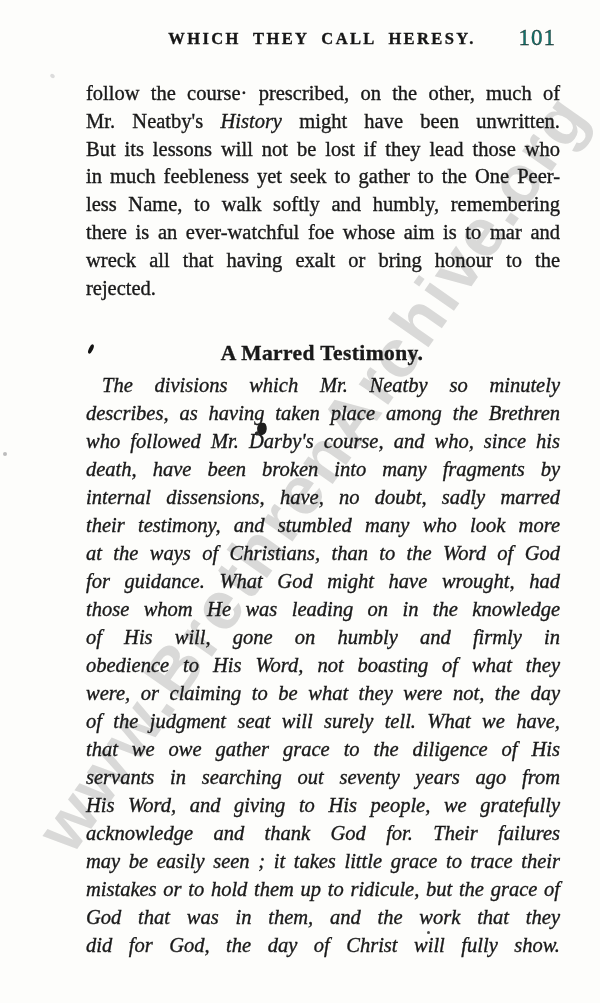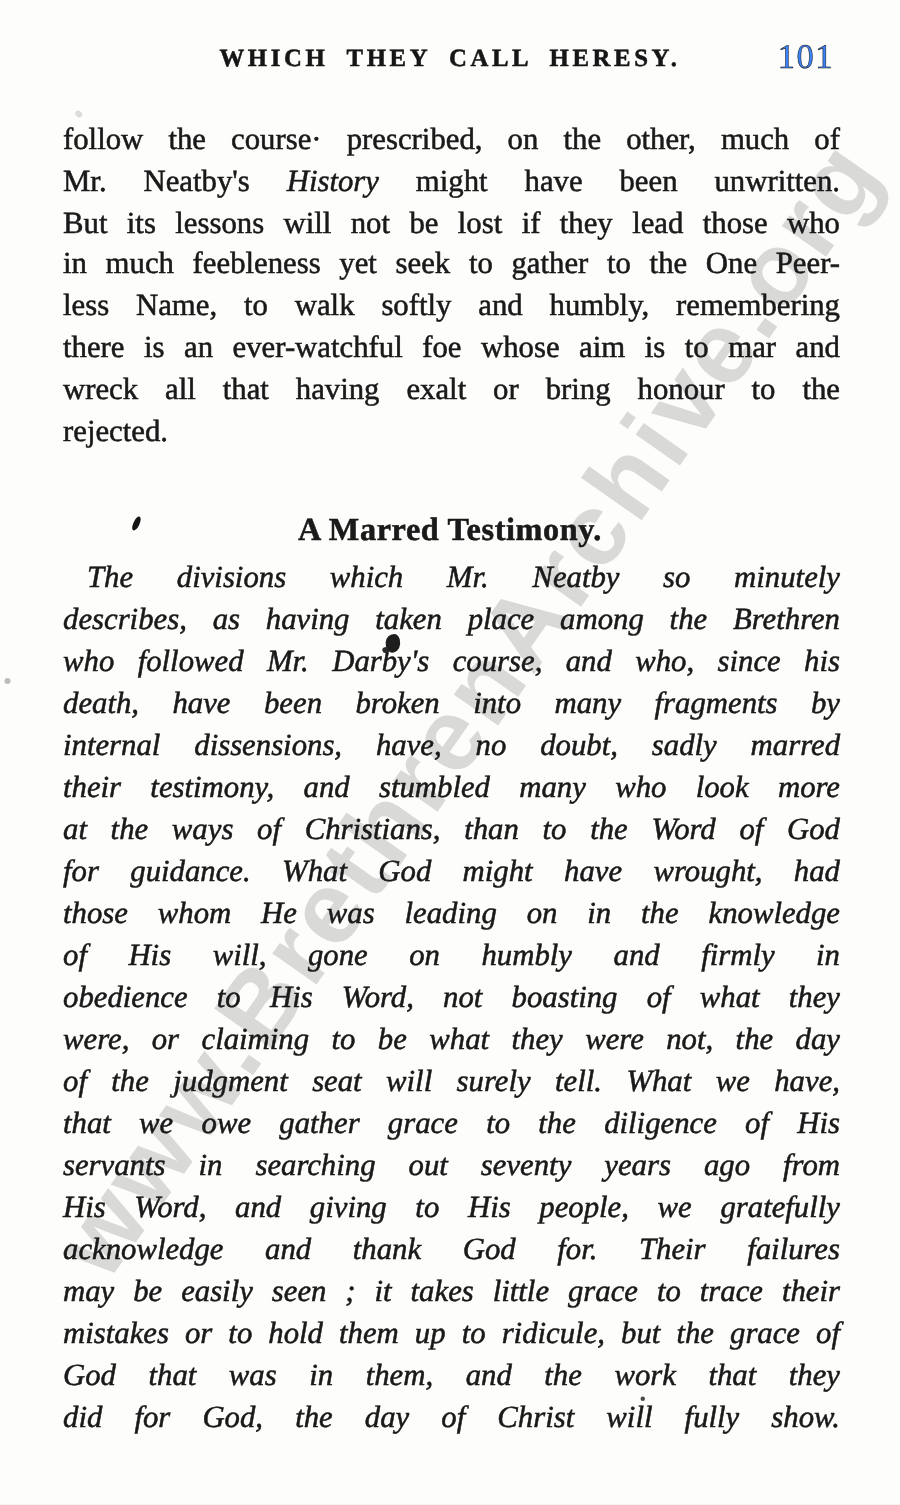--- a/index.html
+++ b/index.html
@@ -18,37 +18,37 @@
     transform:translate(-50%,-50%) rotate(-55deg);
     font-family:"Liberation Sans","DejaVu Sans",sans-serif;
     font-weight:bold;
     font-size:68px;
     letter-spacing:3px;
     white-space:nowrap;
     color:rgba(122,122,122,0.27);
     z-index:1;
     user-select:none;
   }
-  .ink{ -webkit-text-stroke:0.35px #161616; z-index:2; }
+  .ink{ -webkit-text-stroke:0.35px #161616; z-index:2;padding-left:44px; }
   .running-header{
     position:absolute;top:29px;left:0;right:0;height:26px;z-index:2;
   }
   .header-title{
     display:block;text-align:center;
     font-weight:bold;
     font-size:16.5px;
     letter-spacing:2.4px;
     word-spacing:6px;
     color:#161616;
   }
   .page-number{
     position:absolute;right:44px;top:-4px;
     font-size:23px;
     letter-spacing:1px;
-    color:#3b82f6;
+    color:#0f766e;
   }
   .para{position:absolute;left:42px;right:40px;z-index:2;}
   .para1{top:80px;}
   .para1 .line{line-height:27.8px;}
   .para2{top:371px;}
   .para2 .line{line-height:28px;font-style:italic;}
   .line{
     font-size:20.5px;
     text-align:justify;
     text-align-last:justify;

